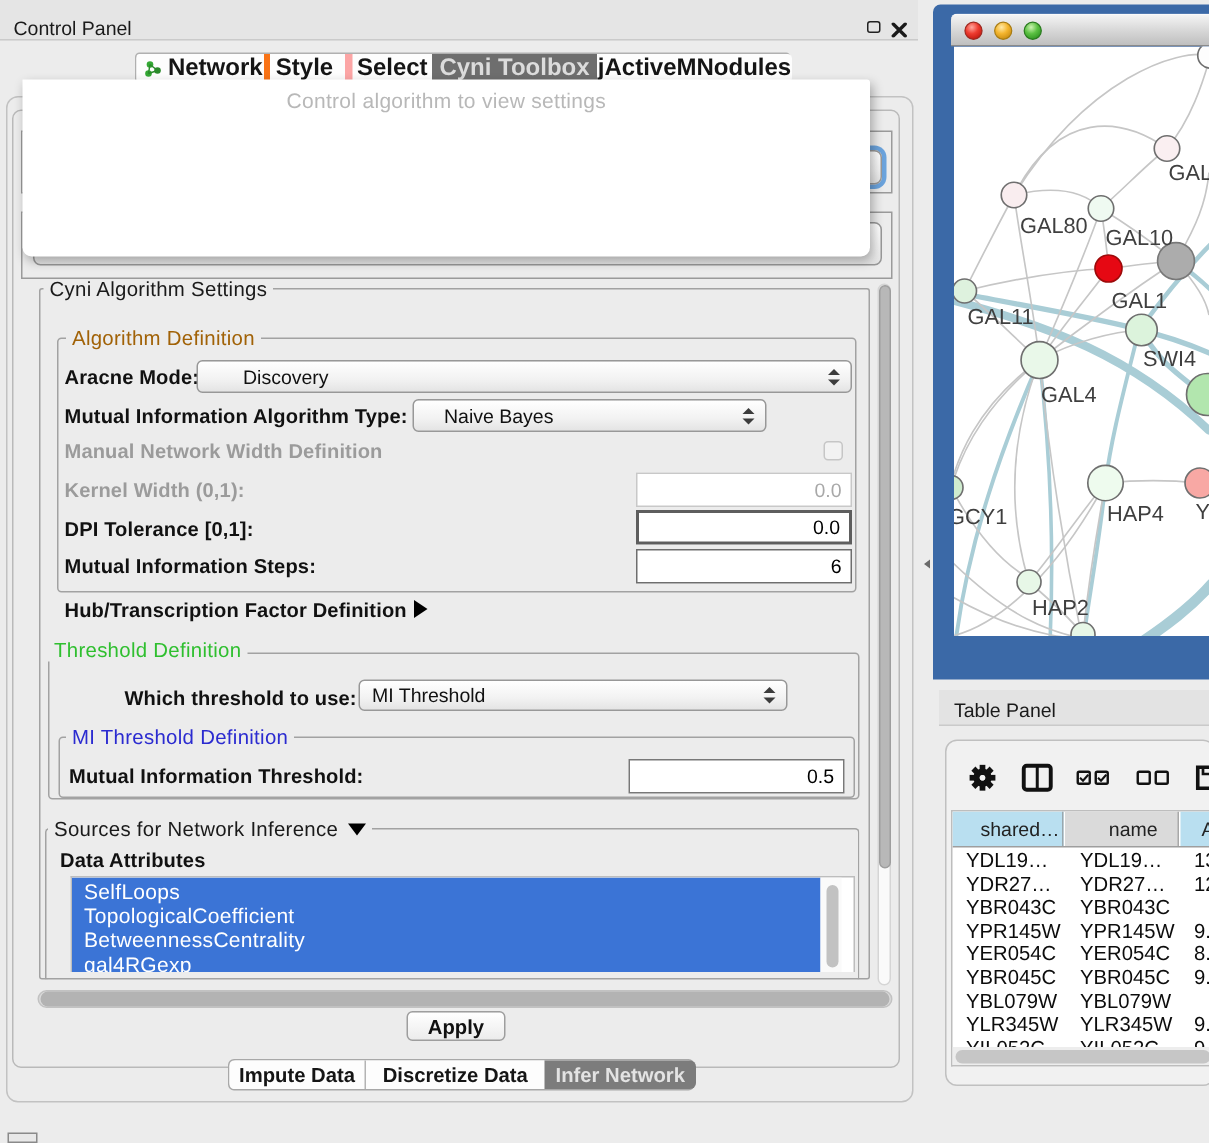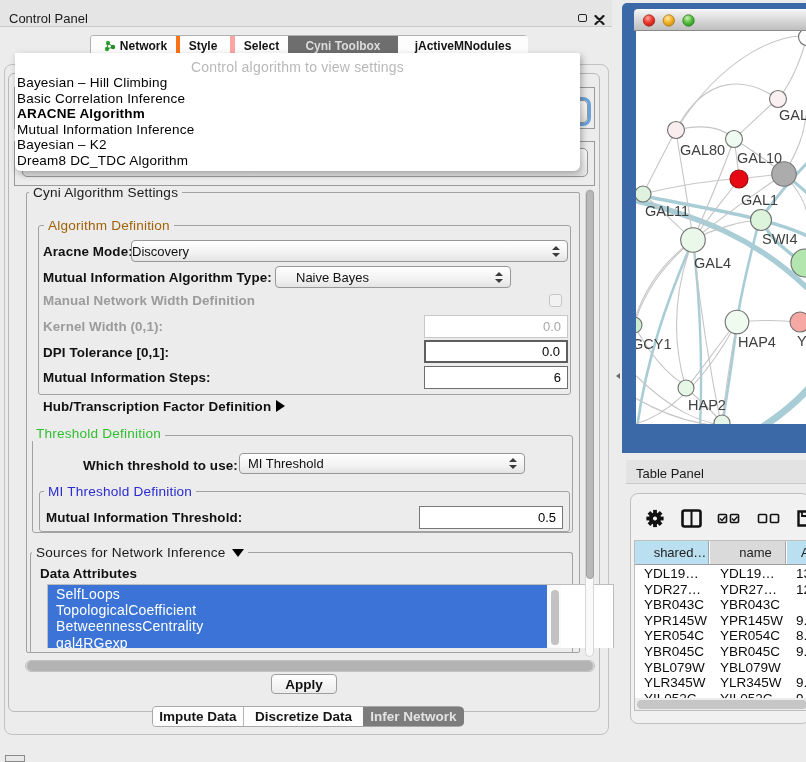--- a/index.html
+++ b/index.html
@@ -7,21 +7,21 @@
 .a{position:absolute}
 .b{font-weight:bold}
 .grp{position:absolute;border:1px solid #a2a2a2;border-radius:3px}
 .glab{position:absolute;background:#ececec;padding:0 4px;font-size:13.6px;line-height:14px;letter-spacing:0.2px;white-space:nowrap}
 .combo{position:absolute;background:linear-gradient(#ffffff,#f2f2f2 60%,#e4e4e4);border:1px solid #989898;border-radius:4px;display:flex;align-items:center;padding-left:8px;font-size:13px}
 .updn{position:absolute;right:7px;top:50%;margin-top:-5.5px;width:8px;height:11px}
 .updn:before{content:"";position:absolute;left:0;top:0;width:0;height:0;border-left:4px solid transparent;border-right:4px solid transparent;border-bottom:4.5px solid #3c3c3c}
 .updn:after{content:"";position:absolute;left:0;bottom:0;width:0;height:0;border-left:4px solid transparent;border-right:4px solid transparent;border-top:4.5px solid #3c3c3c}
 .fld{position:absolute;background:#fff;font-size:13px;display:flex;align-items:center;justify-content:flex-end;padding-right:6px}
 .lbl{position:absolute;font-size:13.4px;font-weight:bold;letter-spacing:0.1px;white-space:nowrap;line-height:15px}
-.tab{position:absolute;top:0;height:100%;display:flex;align-items:center;justify-content:center;font-size:12px;font-weight:bold;background:#fdfdfd;color:#151515}
+.tab{position:absolute;top:0;height:100%;display:flex;align-items:center;justify-content:center;font-size:16px;font-weight:bold;background:#fdfdfd;color:#151515}
 </style></head>
 <body>
 
 <div class="a" style="left:0;top:1;width:612px;height:27px;background:#e5e5e5;border-bottom:1px solid #cacaca"></div>
 <div class="a" style="left:9px;top:11px;font-size:13px;color:#1a1a1a">Control Panel</div>
 
 <div class="a" style="left:578px;top:14px;width:9px;height:8px;border:1.5px solid #222;border-radius:2px"></div>
 <svg class="a" style="left:594px;top:15px" width="11" height="10" viewBox="0 0 11 10">
     <path d="M1.5 1 L9.5 9 M9.5 1 L1.5 9" stroke="#1a1a1a" stroke-width="2.2" stroke-linecap="round"></path>
   </svg>
@@ -48,21 +48,21 @@
   <div class="tab" style="left:197px;width:110px;background:#6e6e6e;color:#dcdcdc">Cyni Toolbox</div>
   <div class="tab" style="left:307px;width:130px;border-radius:0 3px 3px 0">jActiveMNodules</div>
 </div>
 
 <div class="grp" style="left:26px;top:192px;width:554px;height:461px;border-radius:2px"></div>
 <div class="glab" style="left:29px;top:186px;color:#1a1a1a">Cyni Algorithm Settings</div>
 
 <div class="grp" style="left:38px;top:225px;width:533px;height:170px"></div>
 <div class="glab" style="left:44px;top:219px;color:#a16207">Algorithm Definition</div>
 <div class="lbl" style="left:43px;top:244px">Aracne Mode:</div>
-<div class="combo" style="left:131px;top:240px;width:437px;height:22px;padding-left:0">Discovery<i class="updn"></i></div>
+<div class="combo" style="left:131px;top:240px;width:437px;height:22px;padding-left:30px">Discovery<i class="updn"></i></div>
 <div class="lbl" style="left:43px;top:270px">Mutual Information Algorithm Type:</div>
 <div class="combo" style="left:275px;top:266px;width:236px;height:22px;padding-left:20px">Naive Bayes<i class="updn"></i></div>
 <div class="lbl" style="left:43px;top:293px;color:#9b9b9b">Manual Network Width Definition</div>
 <div class="a" style="left:549px;top:294px;width:13px;height:13px;border:1px solid #c6c6c6;border-radius:3px;background:#f2f2f2"></div>
 <div class="lbl" style="left:43px;top:319px;color:#9b9b9b">Kernel Width (0,1):</div>
 <div class="fld" style="left:424px;top:315px;width:144px;height:23px;border:1px solid #c8c8c8;color:#a8a8a8">0.0</div>
 <div class="lbl" style="left:43px;top:345px">DPI Tolerance [0,1]:</div>
 <div class="fld" style="left:424px;top:340px;width:144px;height:23px;border:2px solid #5e5e5e;color:#000">0.0</div>
 <div class="lbl" style="left:43px;top:370px">Mutual Information Steps:</div>
 <div class="fld" style="left:424px;top:366px;width:144px;height:23px;border:1px solid #6e6e6e;color:#000">6</div>
@@ -77,21 +77,21 @@
 
 <div class="grp" style="left:39px;top:491px;width:531px;height:41px"></div>
 <div class="glab" style="left:44px;top:485px;color:#2b2bd0">MI Threshold Definition</div>
 <div class="lbl" style="left:46px;top:510px">Mutual Information Threshold:</div>
 <div class="fld" style="left:419px;top:506px;width:144px;height:23px;border:1px solid #787878;color:#000">0.5</div>
 
 <div class="grp" style="left:30px;top:552px;width:543px;height:101px;border-bottom:none;border-radius:3px 3px 0 0"></div>
 <div class="glab" style="left:32px;top:546px;color:#1a1a1a">Sources for Network Inference <i style="display:inline-block;width:0;height:0;border-left:6.5px solid transparent;border-right:6.5px solid transparent;border-top:8px solid #000;margin-left:3px"></i></div>
 <div class="lbl" style="left:40px;top:566px">Data Attributes</div>
 
-<div class="a" style="left:47px;top:584px;width:567px;height:64px;background:#fff;border:1px solid #bdbdbd;border-bottom:none;overflow:hidden">
+<div class="a" style="left:47px;top:584px;width:523px;height:64px;background:#fff;border:1px solid #bdbdbd;border-bottom:none;overflow:hidden">
   <div style="position:absolute;left:0;top:0;width:499px;height:80px;background:#3b74d6"></div>
   <div class="a" style="left:8px;top:0.5px;color:#fff;font-size:14px;letter-spacing:0.2px;line-height:16.35px">SelfLoops<br>TopologicalCoefficient<br>BetweennessCentrality<br>gal4RGexp</div>
   <div class="a" style="left:499px;top:0;width:14px;height:64px;background:#fafafa"></div>
   <div class="a" style="left:503px;top:5px;width:8px;height:55px;background:#c2c2c2;border-radius:4px"></div>
 </div>
 
 <div class="a" style="left:25px;top:660px;width:570px;height:12px;background:#dadada;border:1px solid #c2c2c2;border-radius:6px"></div>
 <div class="a" style="left:27px;top:661px;width:566px;height:10px;background:#b3b3b3;border-radius:5px"></div>
 
 <div class="a" style="left:585px;top:189px;width:9px;height:468px;background:#fafafa;border:1px solid #d5d5d5;border-radius:5px"></div>
@@ -103,21 +103,20 @@
   <div class="tab" style="left:0;width:90px;border-radius:4px 0 0 4px;font-size:13.5px">Impute Data</div>
   <div class="tab" style="left:90px;width:120px;border-left:1px solid #b4b4b4;font-size:13.5px">Discretize Data</div>
   <div class="tab" style="left:210px;width:101px;background:#7c7c7c;color:#e3e3e3;border-radius:0 4px 4px 0;font-size:13.5px">Infer Network</div>
 </div>
 
 <div class="a" style="left:5px;top:755px;width:20px;height:7px;background:#e8e8e8;border:1.5px solid #8a8a8a"></div>
 <div class="a" style="left:616px;top:373px;width:0;height:0;border-top:3px solid transparent;border-bottom:3px solid transparent;border-right:4px solid #6a6a6a"></div>
 
 <div class="a" style="left:15px;top:53px;width:565px;height:118px;background:#fff;border-radius:0 2px 6px 6px;box-shadow:2px 3px 7px rgba(0,0,0,0.30)">
   <div style="position:absolute;left:0;top:6px;width:100%;text-align:center;color:#b8b8b8;font-size:14px;letter-spacing:0.2px">Control algorithm to view settings</div>
-  <div style="position:absolute;left:2px;top:22px;font-size:13.5px;letter-spacing:0.2px;line-height:15.6px;color:#000">Bayesian – Hill Climbing<br>Basic Correlation Inference<br><span class="b">ARACNE Algorithm</span><br>Mutual Information Inference<br>Bayesian – K2<br>Dream8 DC_TDC Algorithm</div>
 </div>
 
 <div class="a" style="left:622px;top:3px;width:184px;height:450px;background:#3b69a7;border-radius:5px 0 0 0"></div>
 <div class="a" style="left:634px;top:9px;width:172px;height:22px;background:linear-gradient(#f4f4f4,#d8d8d8 50%,#bfbfbf);border-top:1px solid #fafafa;border-bottom:1px solid #8a8a8a;border-radius:4px 0 0 0"></div>
 <svg class="a" style="left:634px;top:9px" width="172" height="22" viewBox="0 0 172 22">
  <defs>
   <radialGradient id="rl" cx="0.4" cy="0.3" r="0.75">
         <stop offset="0" stop-color="#ffa79e"></stop>
         <stop offset="0.5" stop-color="#ee3c30"></stop>
         <stop offset="1" stop-color="#c0170e"></stop>

